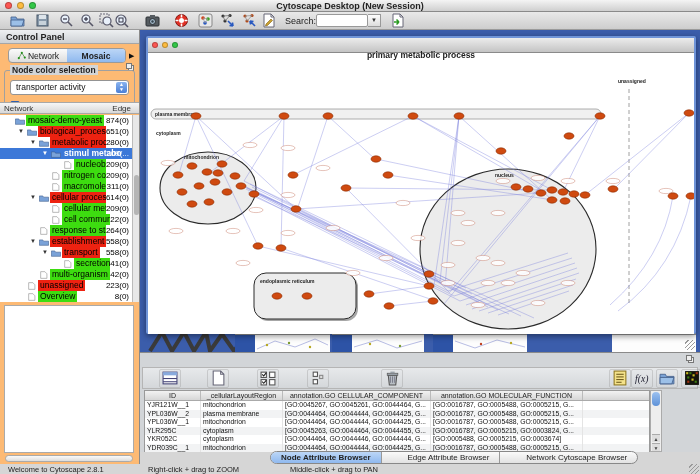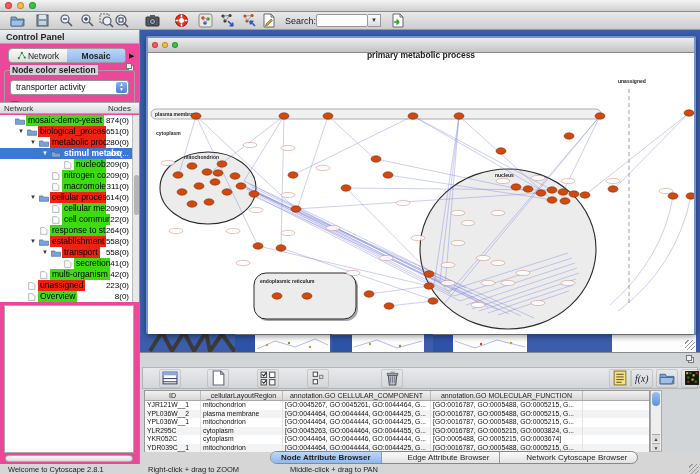--- a/index.html
+++ b/index.html
@@ -17,21 +17,21 @@
 
   #toolbar { left:0; top:12px; width:700px; height:18px;
     background:linear-gradient(#e9e9e9,#cdcdcd); border-bottom:1px solid #9a9a9a; }
   .tbtn { position:absolute; top:1px; width:18px; height:16px; background:transparent; border:none; padding:0; cursor:default; }
   .tbtn svg { width:15px; height:15px; }
   #search-label { position:absolute; left:285px; top:4px; font-size:9px; color:#222; }
   #search-input { position:absolute; left:316px; top:2px; width:52px; height:13px; border:1px solid #999; border-radius:2px; font-size:8px; padding:0 2px; background:#fff; }
   #search-drop { position:absolute; left:368px; top:2px; width:13px; height:13px; border:1px solid #999; border-left:none; background:linear-gradient(#fdfdfd,#dcdcdc); font-size:6px; line-height:11px; text-align:center; color:#333; }
 
   
-  #control-panel { left:0; top:30px; width:140px; height:434px; background:#ec4899; border-right:1px solid #8a8a8a; }
+  #control-panel { left:0; top:30px; width:140px; height:434px; background:#fdba74; border-right:1px solid #8a8a8a; }
   #cp-header { left:0; top:0; width:139px; height:14px; background:linear-gradient(#eef0f2,#cdd1d5); border-bottom:1px solid #a6a6a6; font-weight:bold; font-size:9px; line-height:14px; padding-left:6px; color:#222; }
   .float-ico { position:absolute; top:3px; width:9px; height:9px; }
   .float-ico span{ position:absolute; border:1px solid #777; background:#eee; width:6px; height:6px; }
   .float-ico .b{ left:2px; top:2px; } .float-ico .f{ left:0; top:0; }
   #cp-tabs { left:8px; top:18px; width:118px; height:15px; display:flex; border:1px solid #9a9a9a; border-radius:4px; background:linear-gradient(#fbfbfb,#dddddd); overflow:hidden; }
   .cp-tab { flex:1; text-align:center; font-size:8.5px; line-height:14px; color:#222; display:flex; align-items:center; justify-content:center; gap:2px; }
   .cp-tab.sel { background:linear-gradient(#bcd6f6,#8fb9ef); font-weight:bold; }
   #tab-overflow { left:129px; top:22px; font-size:7px; color:#111; }
   #ncs-box { left:4px; top:40px; width:131px; height:44px; border:1px solid #a0a0a0; border-radius:3px; }
   #ncs-label { left:10px; top:35px; font-size:8.5px; font-weight:bold; background:#d2d5d8; padding:0 2px; color:#222; }
@@ -94,20 +94,21 @@
   #statusbar { left:0; top:464px; width:700px; height:10px; background:#d6d6d6; font-size:7.5px; color:#222; }
   .status-item { position:absolute; top:1px; }
 </style>
 </head>
 <body>
 
 <div id="titlebar" class="abs">
   <span class="tl r"></span>
   <span class="tl y"></span>
   <span class="tl g"></span>
+  <span id="win-title">Cytoscape Desktop (New Session)</span>
 </div>
 
 <div id="toolbar" class="abs">
   <span id="search-label">Search:</span>
   <input id="search-input" value="" style="">
   <div id="search-drop">▼</div>
 <button class="tbtn" style="left: 8px;"><svg viewBox="0 0 15 15">
         <path d="M1,4 h5 l1,2 h7 v7 h-13 z" fill="#7ba3d6" stroke="#44608c" stroke-width="0.8"></path>
         <path d="M1,7 h13 l-2,6 h-11 z" fill="#9cc0e8" stroke="#44608c" stroke-width="0.8"></path>
       </svg></button>
@@ -207,21 +208,21 @@
   <div id="ncs-combo" class="abs">
     <span>transporter activity</span>
     <span id="ncs-step">▲<br>▼</span>
   </div>
   <div id="cp-check-row" class="abs">
     <span id="cp-checkbox">✓</span>
     <span>Select nodes</span>
   </div>
   <div id="tree-header" class="abs">
     <span class="c1">Network</span>
-    <span class="c2">Nodes</span>
+    <span class="c2">Edge</span>
   </div>
   <div id="tree" class="abs">
       <div class="tree-row">
         <svg class="tr-ico" viewBox="0 0 12 9" style="left: 15px;">
           <path d="M0.5,2 h4 l1,1.5 h6 v5 h-11 z" fill="#7aa2d8" stroke="#3d5c8c" stroke-width="0.7"></path>
         </svg>
         <span class="tr-label" style="left: 26px; background: rgb(61, 220, 16);">mosaic-demo-yeast</span>
         <span class="tr-count">874(0)</span>
       </div>
       <div class="tree-row">

